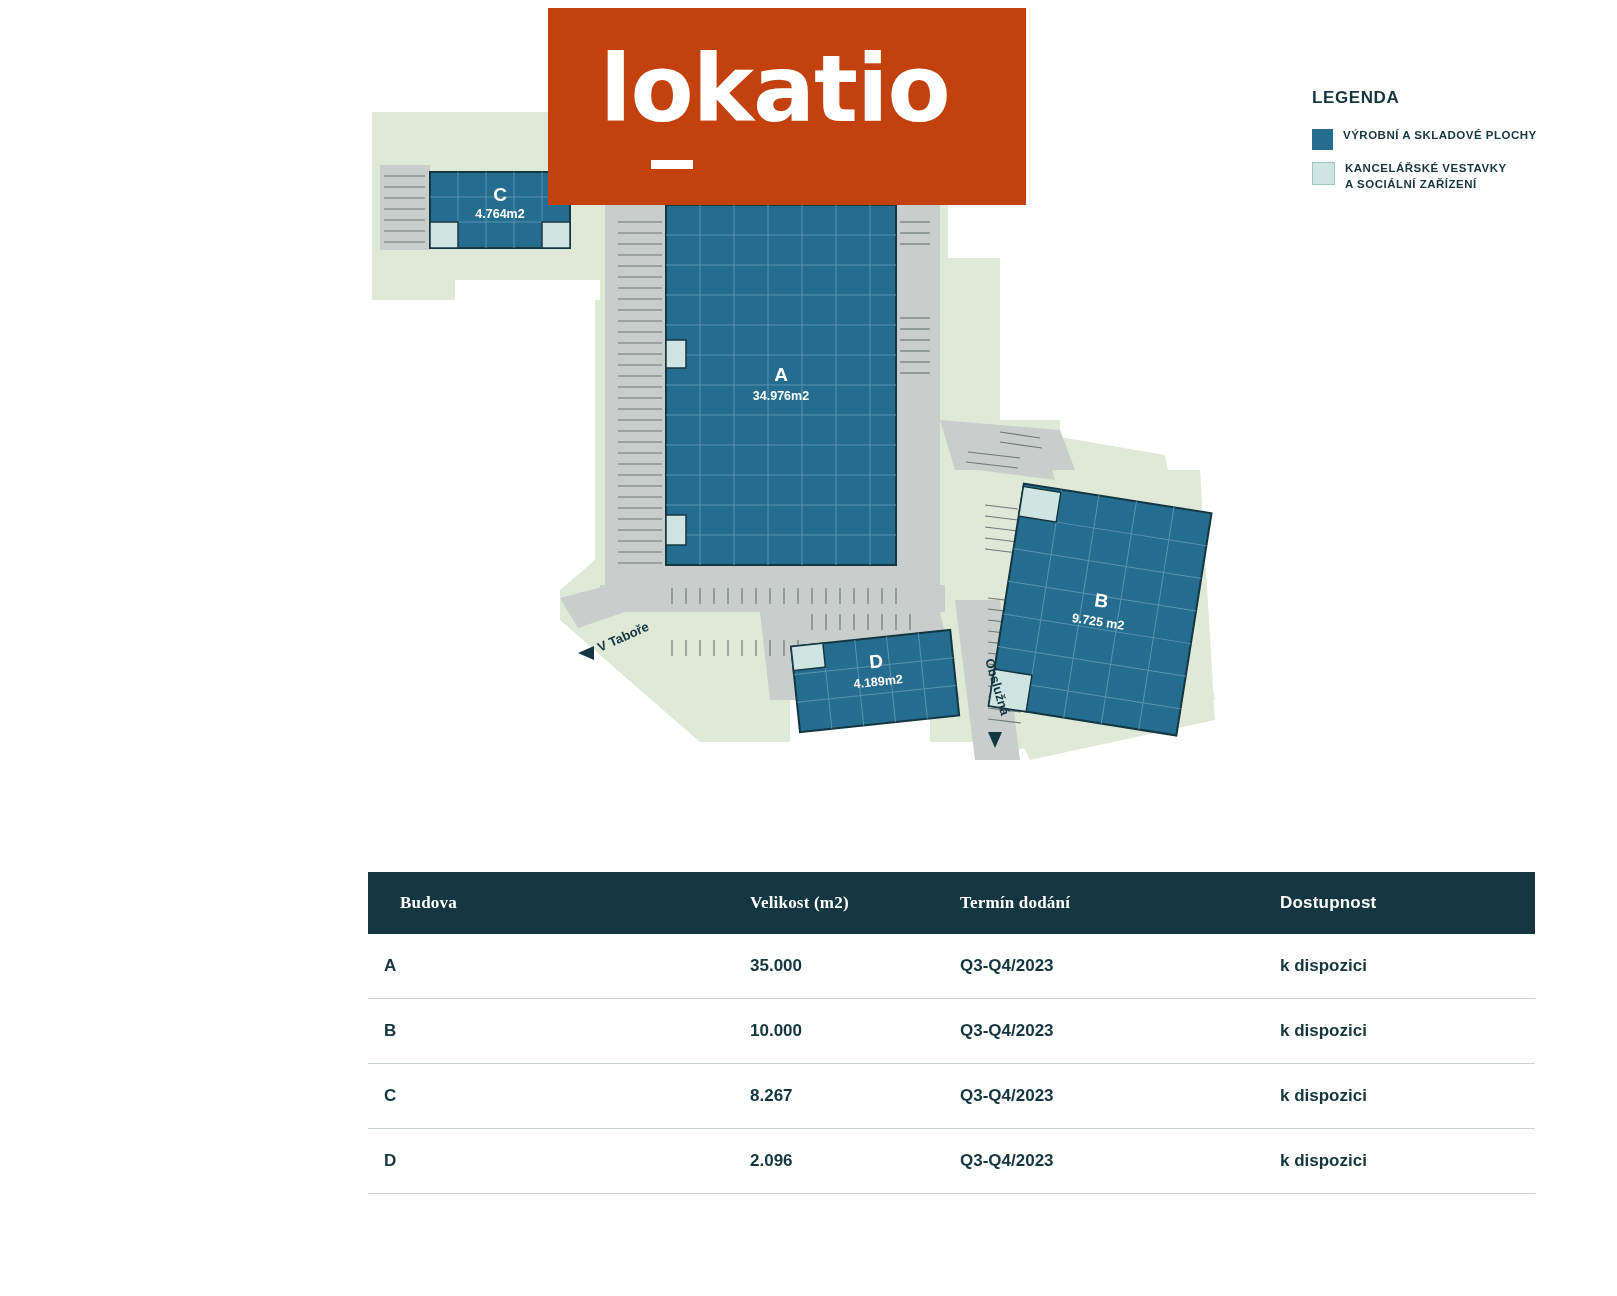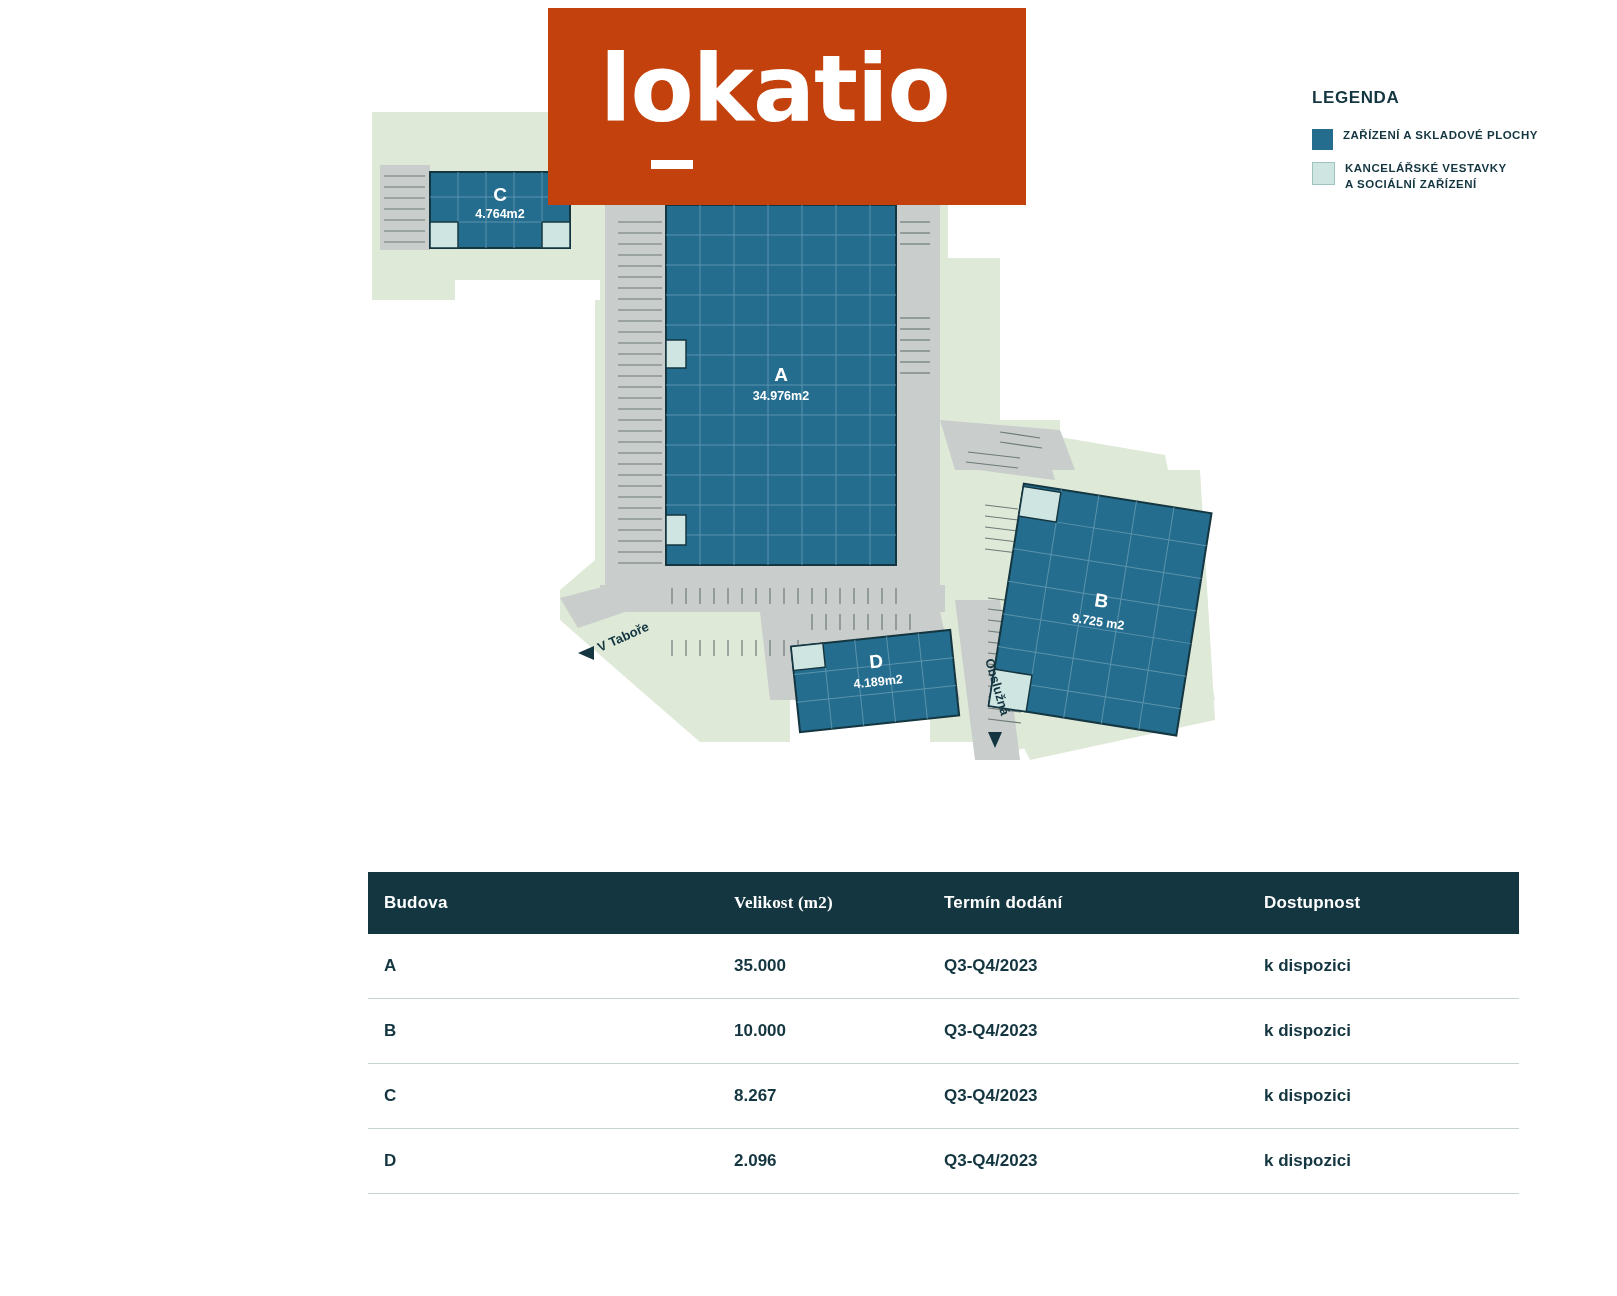--- a/index.html
+++ b/index.html
@@ -106,23 +106,23 @@
   }
   table.data-table thead th {
     background: #143640;
     color: #ffffff;
     text-align: left;
     font-size: 17px;
     font-weight: 700;
     padding: 21px 0 21px 0;
     letter-spacing: 0.2px;
   }
-  table.data-table thead th.col-budova { padding-left: 16px; width: 350px; }
+  table.data-table thead th.col-budova { padding-left: 32px; width: 350px; font-family: Liberation Serif, serif; }
   table.data-table thead th.col-velikost { width: 210px; font-family: Liberation Serif, serif; }
-  table.data-table thead th.col-termin { width: 320px; }
+  table.data-table thead th.col-termin { width: 320px; font-family: Liberation Serif, serif; }
   table.data-table thead th.col-dostupnost { width: 255px; }
 
   table.data-table tbody td {
     font-size: 17px;
     font-weight: 700;
     color: #143640;
     padding: 22px 0 22px 0;
     border-bottom: 1px solid #c9d3d5;
     vertical-align: middle;
   }
@@ -370,21 +370,21 @@
 <div id="logo">
   <div class="logo-text nosel">lokatio</div>
   <div class="logo-underscore"></div>
 </div>
 
 <div id="legend">
   <div class="legend-title">LEGENDA</div>
 
   <div class="legend-row">
     <div class="swatch primary"></div>
-    <div class="legend-label">ZAŘÍZENÍ A SKLADOVÉ PLOCHY</div>
+    <div class="legend-label">VÝROBNÍ A SKLADOVÉ PLOCHY</div>
   </div>
 
   <div class="legend-row">
     <div class="swatch secondary"></div>
     <div class="legend-label">
       <span>KANCELÁŘSKÉ VESTAVKY</span><br>
       <span>A SOCIÁLNÍ ZAŘÍZENÍ</span>
     </div>
   </div>
 </div>

